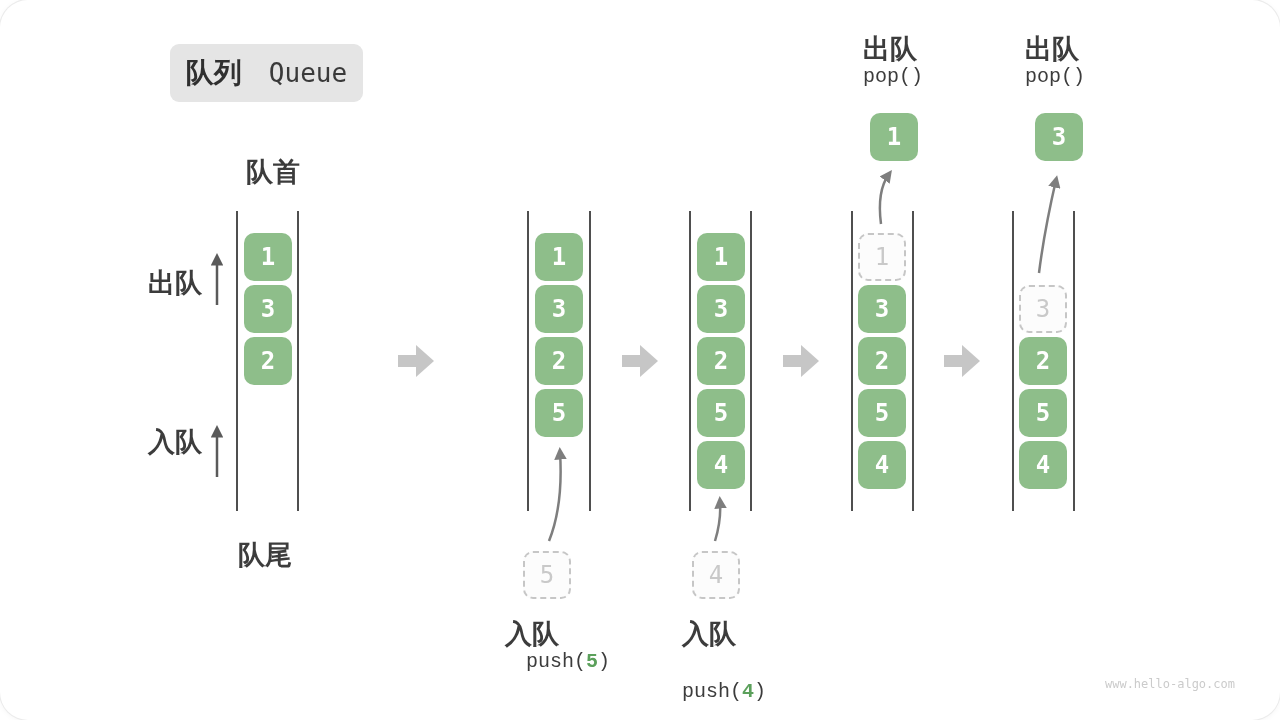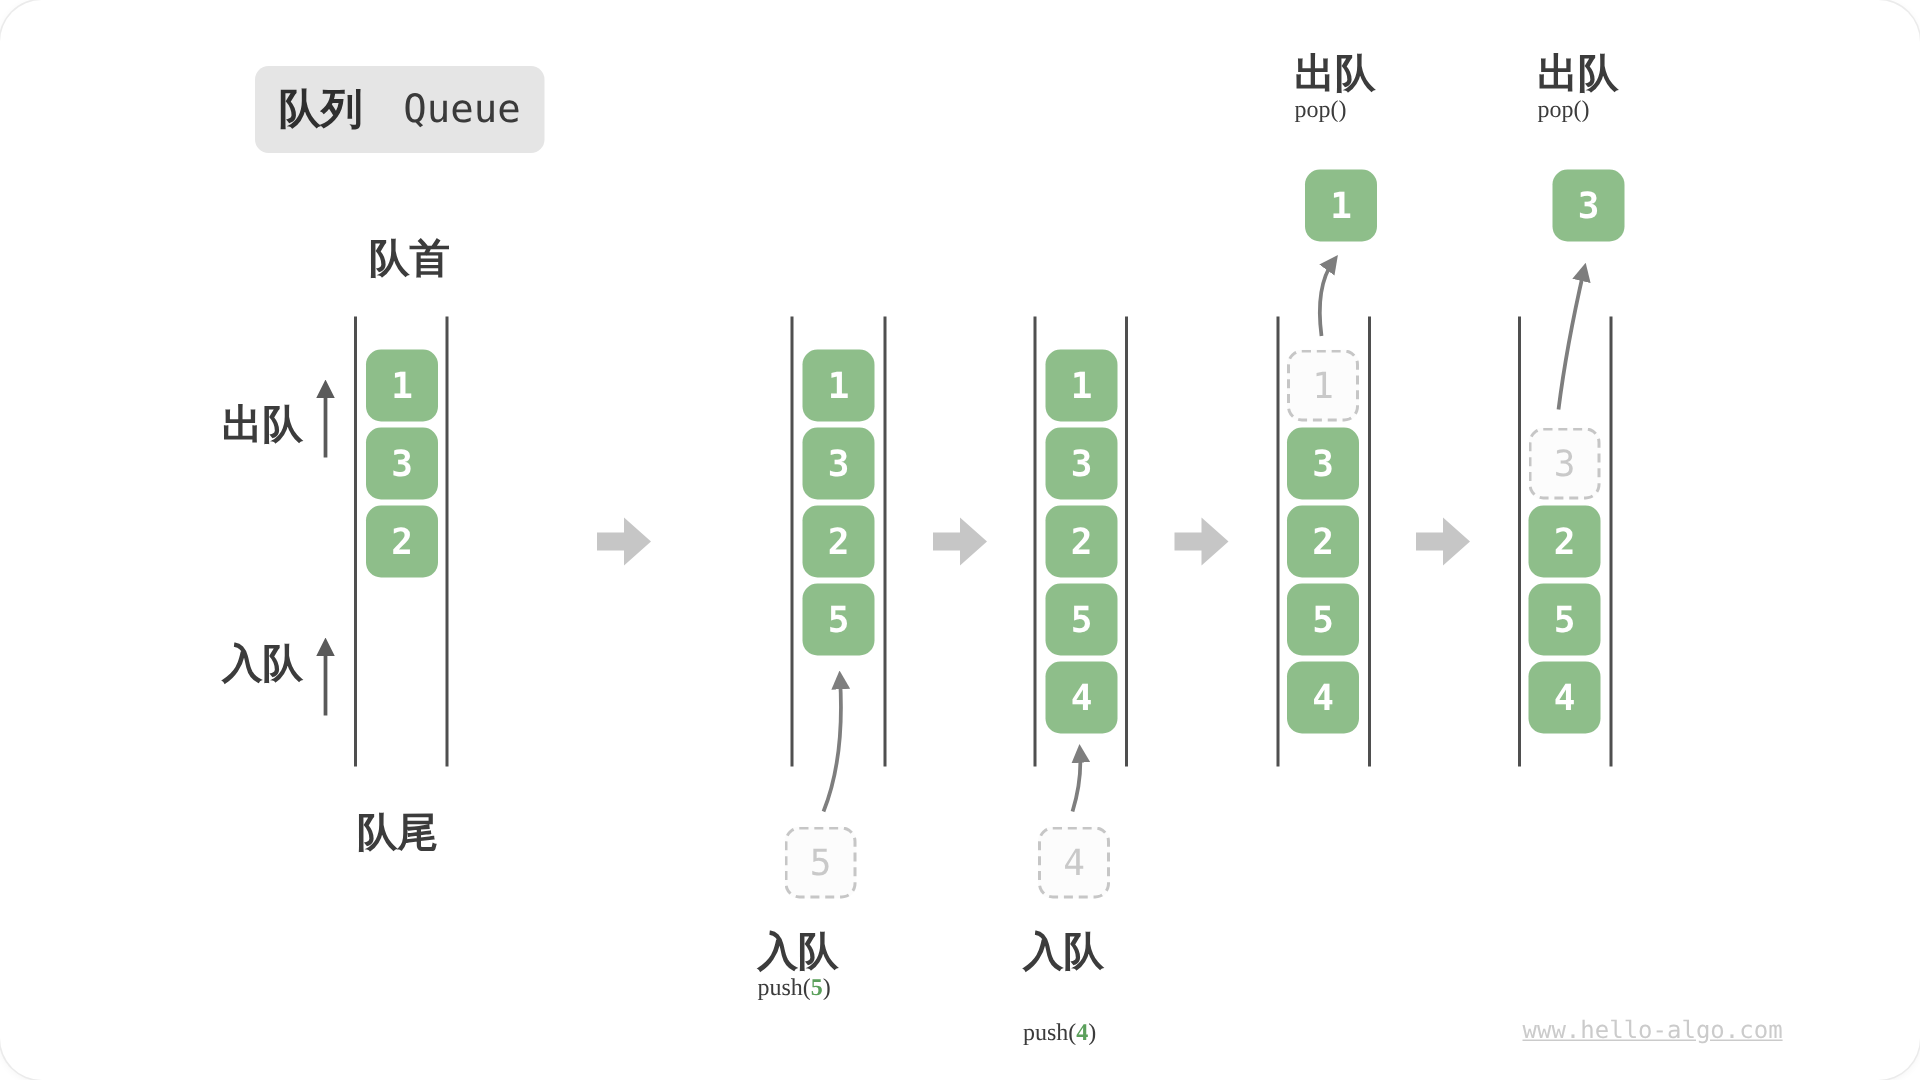--- a/index.html
+++ b/index.html
@@ -15,40 +15,40 @@
     background:#e5e5e5; border-radius:9px;
     display:flex; align-items:center; justify-content:center; gap:27px;
   }
   .title-zh { font-size:28px; font-weight:700; color:#2f2f2f; }
   .title-en { font-family:"DejaVu Sans Mono", monospace; font-size:26px; color:#3a3a3a; }
 
   .zh-label { position:absolute; font-size:27px; font-weight:700; color:#3c3c3c; white-space:nowrap; }
   .centered { width:64px; text-align:right; }
 
   .code {
-    position:absolute; font-family:Liberation Serif, serif;
-    font-size:16px; color:#3c3c3c; white-space:nowrap; font-weight:500;
+    position:absolute; font-family:Liberation Mono, monospace;
+    font-size:20px; color:#3c3c3c; white-space:nowrap; font-weight:500;
   }
   .code .arg { color:#5ba05b; font-weight:700; }
 
   .rail { position:absolute; top:211px; width:2px; height:300px; background:#4f4f4f; }
 
   .qbox {
     position:absolute; width:48px; height:48px; border-radius:10px;
     background:#8ebe8a; color:#ffffff;
     font-family:"DejaVu Sans Mono", monospace; font-weight:700; font-size:24px;
     display:flex; align-items:center; justify-content:center;
   }
   .qbox.dashed {
     background:#fcfcfc; border:2px dashed #c6c6c6; color:#c9c9c9; font-weight:400;
   }
 
   .watermark {
-    position:absolute; left:1015px; top:677px; width:220px; text-align:left;
-    font-family:"DejaVu Sans Mono", monospace; font-size:16px; color:#cbcbcb;text-decoration:underline;
+    position:absolute; left:1015px; top:677px; width:220px; text-align:right;
+    font-family:"DejaVu Sans Mono", monospace; font-size:12px; color:#cbcbcb;
   }
   svg.overlay { position:absolute; left:0; top:0; width:1280px; height:720px; }
 </style>
 </head>
 <body>
 
 <div id="canvas">
 
   <div class="title-badge">
     <span class="title-zh">队列</span>
@@ -137,21 +137,21 @@
     <div class="rail" style="left:1073px;"></div>
     <div class="qbox" style="left:1035px; top:113px;">3</div>
     <div class="qbox dashed" style="left:1019px; top:285px;">3</div>
     <div class="qbox" style="left:1019px; top:337px;">2</div>
     <div class="qbox" style="left:1019px; top:389px;">5</div>
     <div class="qbox" style="left:1019px; top:441px;">4</div>
   </div>
 
   <div>
     <div class="zh-label" style="left:505px; top:616px;">入队</div>
-    <div class="code" style="left:505px; top:650px;"><span>push(</span><span class="arg">5</span><span>)</span></div>
+    <div class="code" style="left:526px; top:650px;"><span>push(</span><span class="arg">5</span><span>)</span></div>
   </div>
 
   <div>
     <div class="zh-label" style="left:682px; top:616px;">入队</div>
     <div class="code" style="left:682px; top:680px;text-align:center;"><span>push(</span><span class="arg">4</span><span>)</span></div>
   </div>
 
   <div>
     <div class="zh-label" style="left:863px; top:31px;">出队</div>
     <div class="code" style="left:863px; top:65px;">pop()</div>

